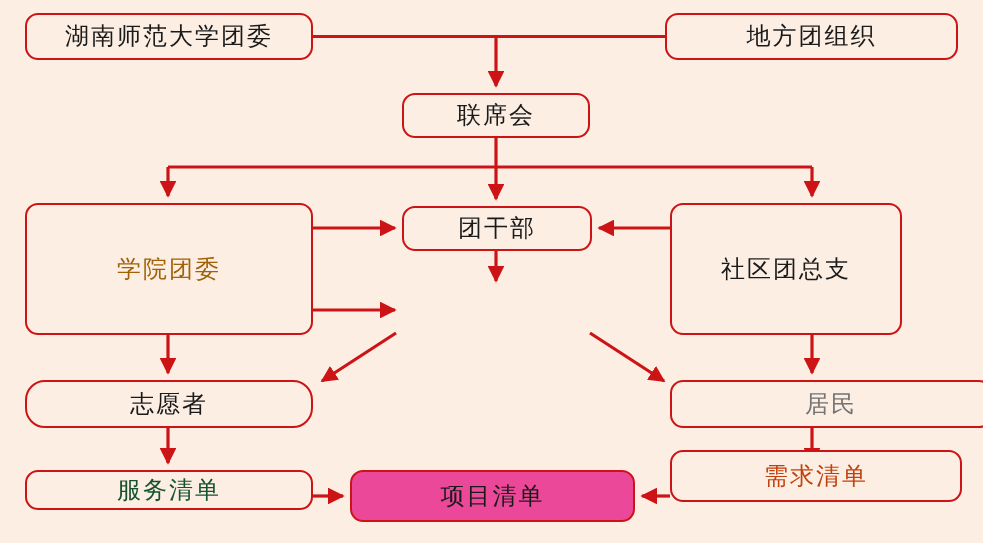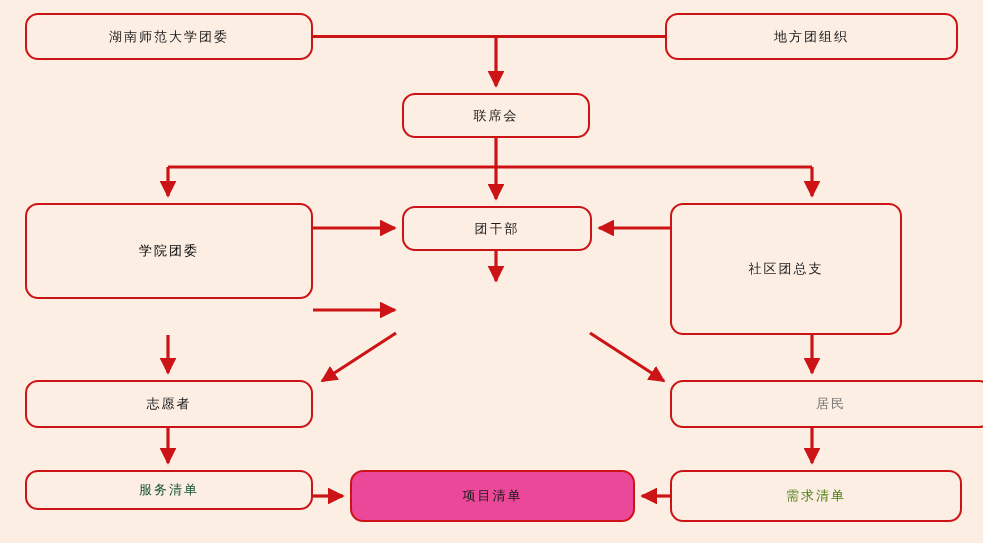--- a/index.html
+++ b/index.html
@@ -28,21 +28,21 @@
     position: absolute;
     box-sizing: border-box;
     background: #fceee3;
     border: 2.5px solid #cc1416;
     border-radius: 13px;
     display: flex;
     align-items: center;
     justify-content: center;
     text-align: right;
     color: #1a1a1a;
-    font-size: 13px;
+    font-size: 24px;
     letter-spacing: 2px;
     line-height: 1.2;
     z-index: 2;
     user-select: none;
   }
   .node .label {
     display: block;
     padding: 0 6px;
   }
 </style>
@@ -101,38 +101,38 @@
 
   <div class="node" style="left: 25px; top: 13px; width: 288px; height: 47px; background: rgb(252, 238, 227); border-color: rgb(204, 20, 22); color: rgb(26, 26, 26);">
     <span class="label">湖南师范大学团委</span>
   </div>
   <div class="node" style="left: 402px; top: 93px; width: 188px; height: 45px; background: rgb(252, 238, 227); border-color: rgb(204, 20, 22); color: rgb(26, 26, 26);">
     <span class="label">联席会</span>
   </div>
   <div class="node" style="left: 665px; top: 13px; width: 293px; height: 47px; background: rgb(252, 238, 227); border-color: rgb(204, 20, 22); color: rgb(26, 26, 26);">
     <span class="label">地方团组织</span>
   </div>
-  <div class="node" style="left: 25px; top: 203px; width: 288px; height: 96px; background: rgb(252, 238, 227); border-color: rgb(204, 20, 22); color: #000000;">
+  <div class="node" style="left: 25px; top: 203px; width: 288px; height: 132px; background: rgb(252, 238, 227); border-color: rgb(204, 20, 22); color: #a16207;">
     <span class="label">学院团委</span>
   </div>
   <div class="node" style="left: 402px; top: 206px; width: 190px; height: 45px; background: rgb(252, 238, 227); border-color: rgb(204, 20, 22); color: rgb(26, 26, 26);">
     <span class="label">团干部</span>
   </div>
   <div class="node" style="left: 670px; top: 203px; width: 232px; height: 132px; background: rgb(252, 238, 227); border-color: rgb(204, 20, 22); color: rgb(26, 26, 26);">
     <span class="label">社区团总支</span>
   </div>
-  <div class="node" style="left: 25px; top: 380px; width: 288px; height: 48px; background: rgb(252, 238, 227); border-color: rgb(204, 20, 22); color: rgb(26, 26, 26);">
+  <div class="node" style="left: 25px; top: 380px; width: 288px; height: 48px; background: rgb(252, 238, 227); border-color: rgb(204, 20, 22); color: rgb(26, 26, 26); border-radius: 20px;">
     <span class="label">志愿者</span>
   </div>
   <div class="node" style="left: 670px; top: 380px; width: 322px; height: 48px; background: rgb(252, 238, 227); border-color: rgb(204, 20, 22); color: #737373;">
     <span class="label">居民</span>
   </div>
   <div class="node" style="left: 25px; top: 470px; width: 288px; height: 40px; background: rgb(252, 238, 227); border-color: rgb(204, 20, 22); color: #14532d;">
     <span class="label">服务清单</span>
   </div>
   <div class="node" style="left: 350px; top: 470px; width: 285px; height: 52px; background: #ec4899; border-color: rgb(204, 20, 22); color: rgb(26, 26, 26);">
     <span class="label">项目清单</span>
   </div>
-  <div class="node" style="left: 670px; top: 470px; width: 292px; height: 52px; background: rgb(252, 238, 227); border-color: rgb(204, 20, 22); color: #4d7c0f;">
+  <div class="node" style="left: 670px; top: 450px; width: 292px; height: 52px; background: rgb(252, 238, 227); border-color: rgb(204, 20, 22); color: #c2410c;">
     <span class="label">需求清单</span>
   </div>
 
 </div>
 
 </body></html>

